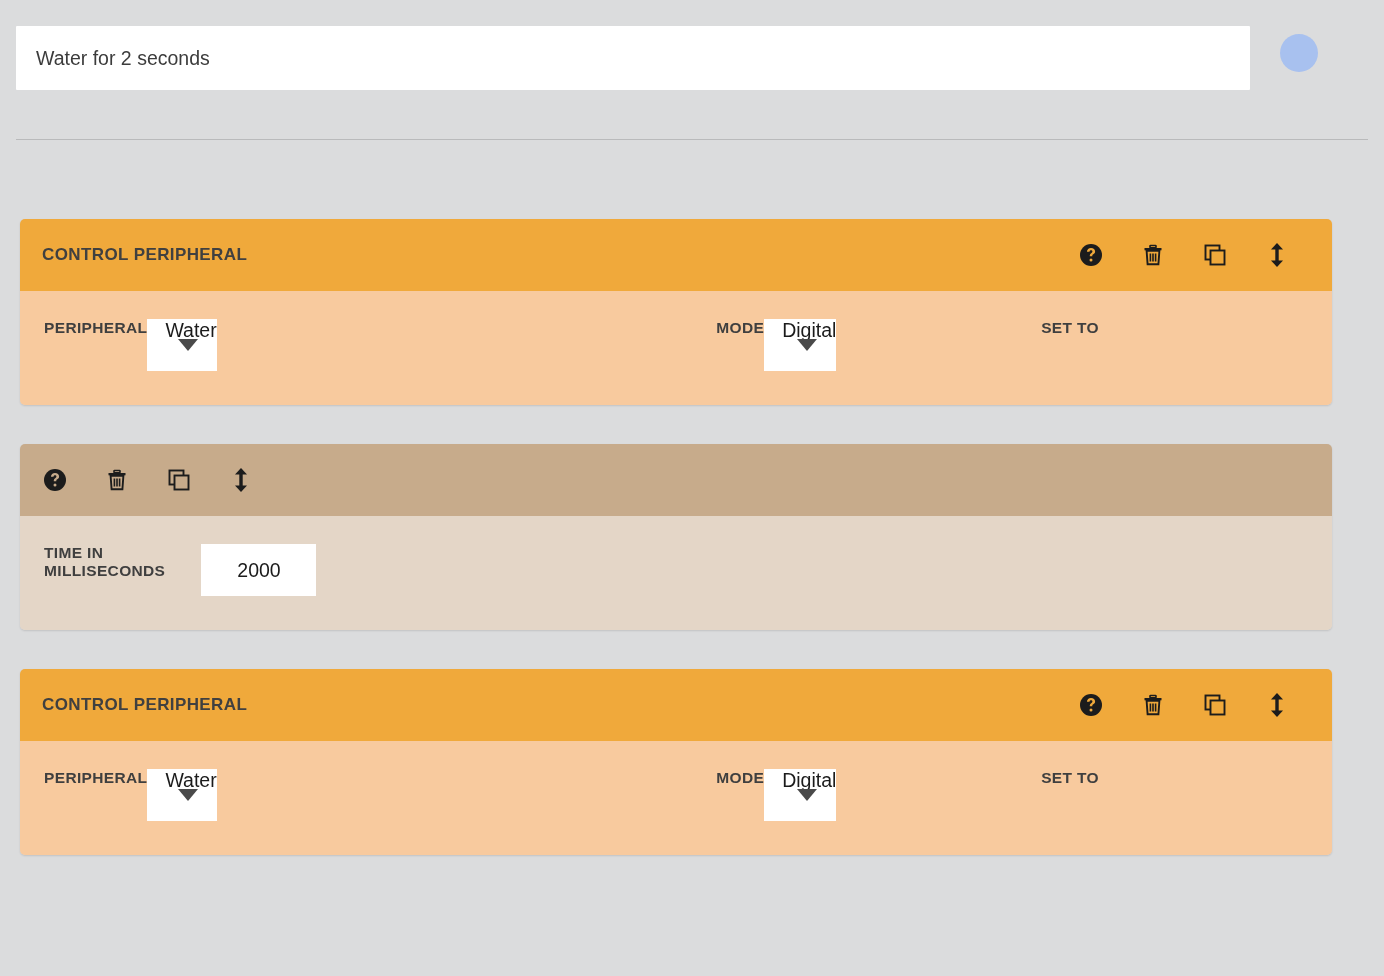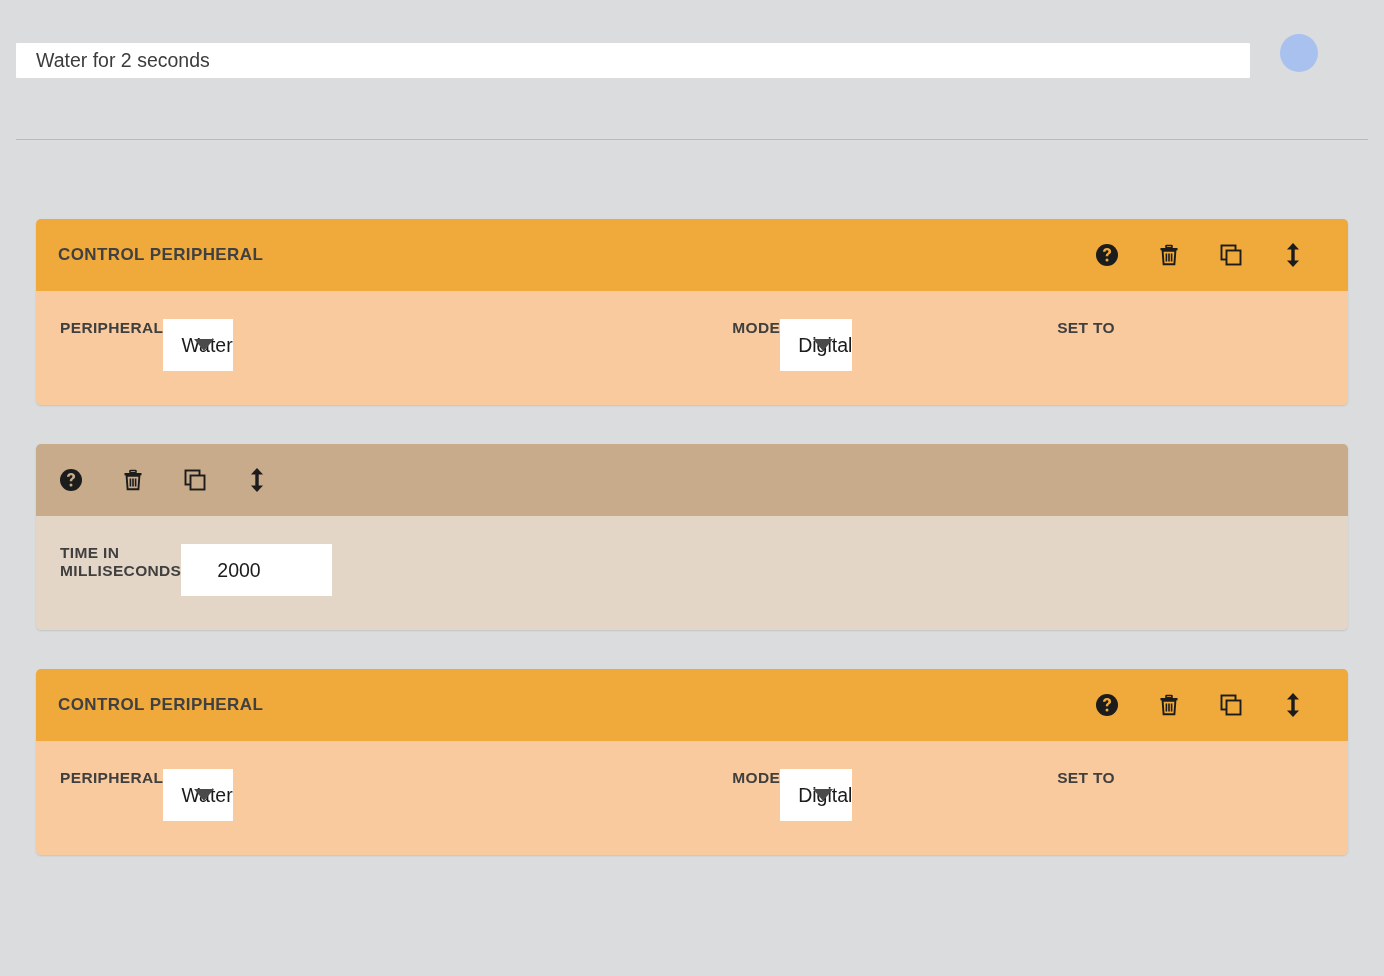--- a/index.html
+++ b/index.html
@@ -19,30 +19,29 @@
   
   .topbar {
     position: relative;
     height: 140px;
   }
   .title-input {
     position: absolute;
     left: 16px;
     top: 26px;
     width: 1234px;
-    height: 35px;
+    height: 64px;
     background: #ffffff;
     border: none;
     outline: none;
     font-family: "Liberation Sans", sans-serif;
     font-size: 19.5px;
     color: #3c3c3c;
     padding: 0 20px;
     border-radius: 1px;
-    margin-top: 17px;
   }
   .avatar {
     position: absolute;
     left: 1280px;
     top: 34px;
     width: 38px;
     height: 38px;
     border-radius: 50%;
     background: #a8c1ef;
   }
@@ -57,21 +56,21 @@
 
   
   .cards {
     position: absolute;
     top: 219px;
     left: 0;
     width: 1384px;
   }
   .card {
     width: 1312px;
-    margin: 0 0 39px 36px;
+    margin: 0 0 39px 20px;
     border-radius: 5px;
     overflow: hidden;
     box-shadow: 0 1px 2px rgba(0,0,0,0.12);
   }
   .card-header {
     height: 72px;
     display: flex;
     align-items: center;
     padding: 0 22px 0 22px;
   }
@@ -107,36 +106,35 @@
     align-items: flex-start;
     padding: 28px 24px 34px 24px;
     gap: 0;
   }
 
   
   .field { display: flex; flex-direction: row; }
   .field-peripheral { width: 626px; margin-right: 58px; }
   .field-mode      { width: 272px; margin-right: 58px; }
   .field-setto     { width: 272px; }
-  .field-time      { width: 272px; }
+  .field-time      { width: 272px; gap: 36px; }
 
   .field-label {
     font-size: 15.5px;
     font-weight: bold;
     letter-spacing: 0.35px;
     color: #3f3f3f;
     text-transform: uppercase;
     margin-bottom: 12px;
   }
   .control {
     position: relative;
     height: 52px;
     background: #ffffff;
     display: flex;
-    align-items: center;
   }
   .control-value {
     font-size: 19.5px;
     color: #1b1b1b;
     padding-left: 18px;
     white-space: nowrap;
     overflow: hidden;
   }
   .caret {
     position: absolute;

